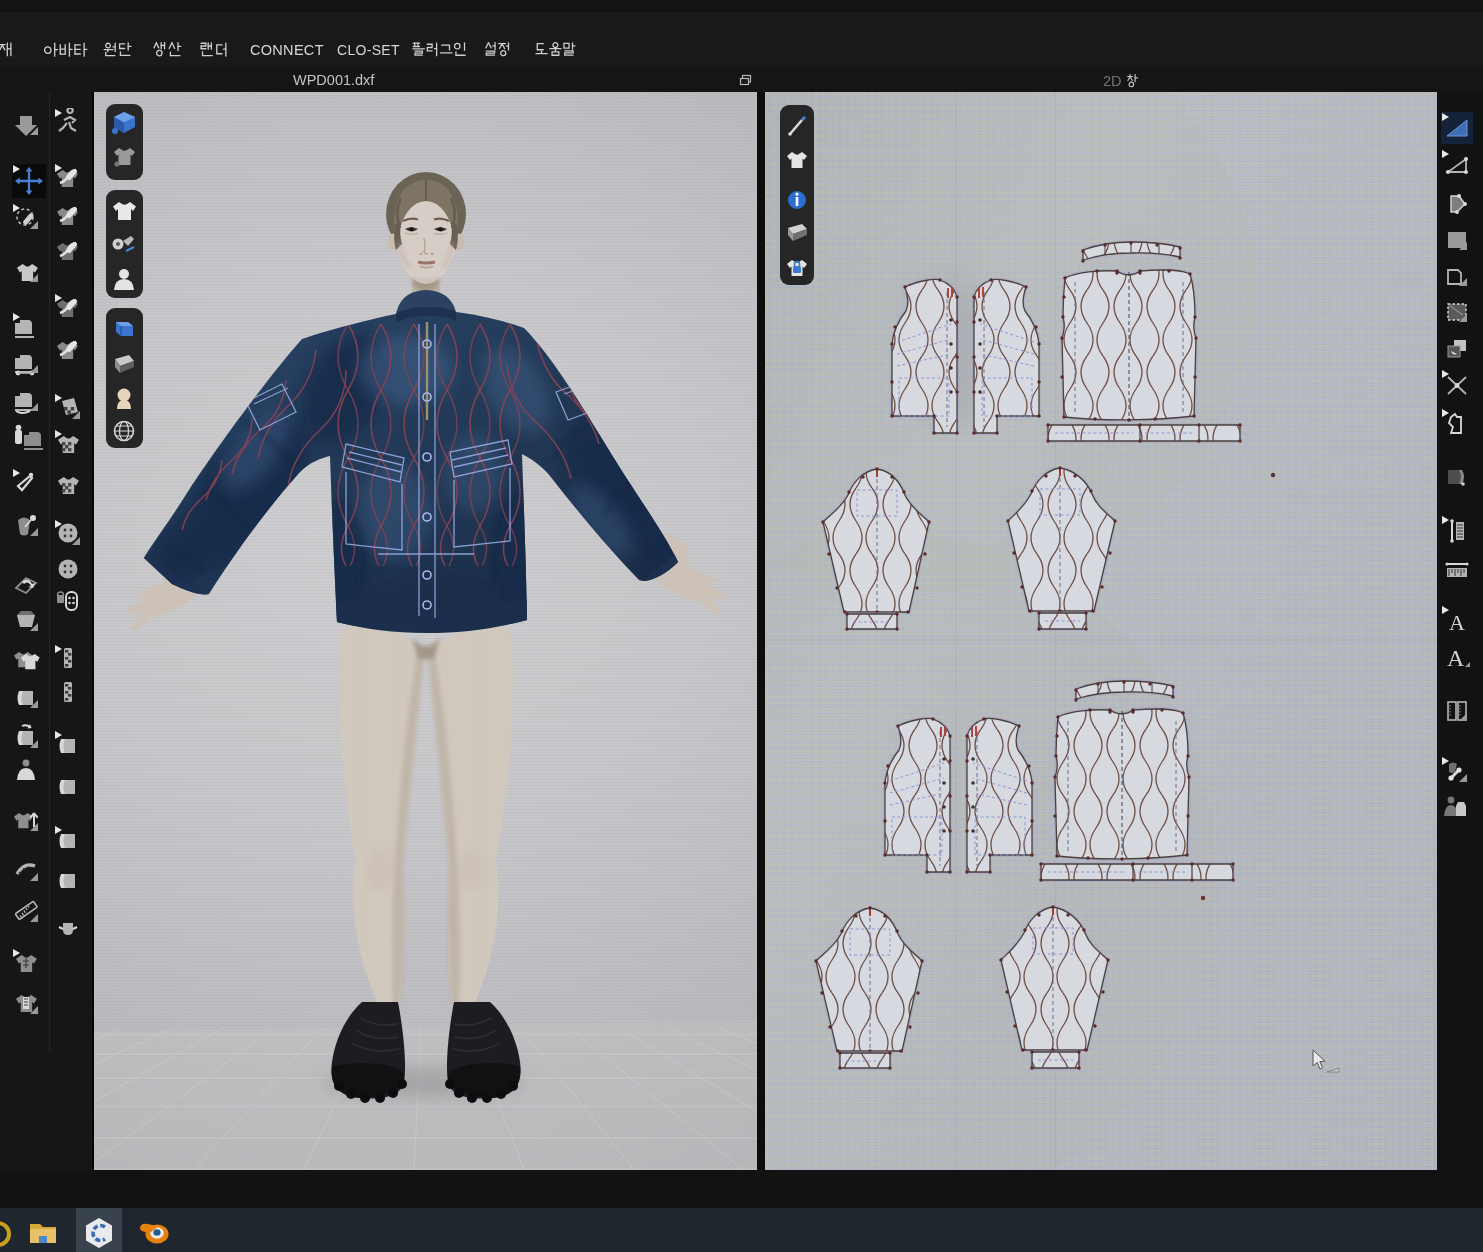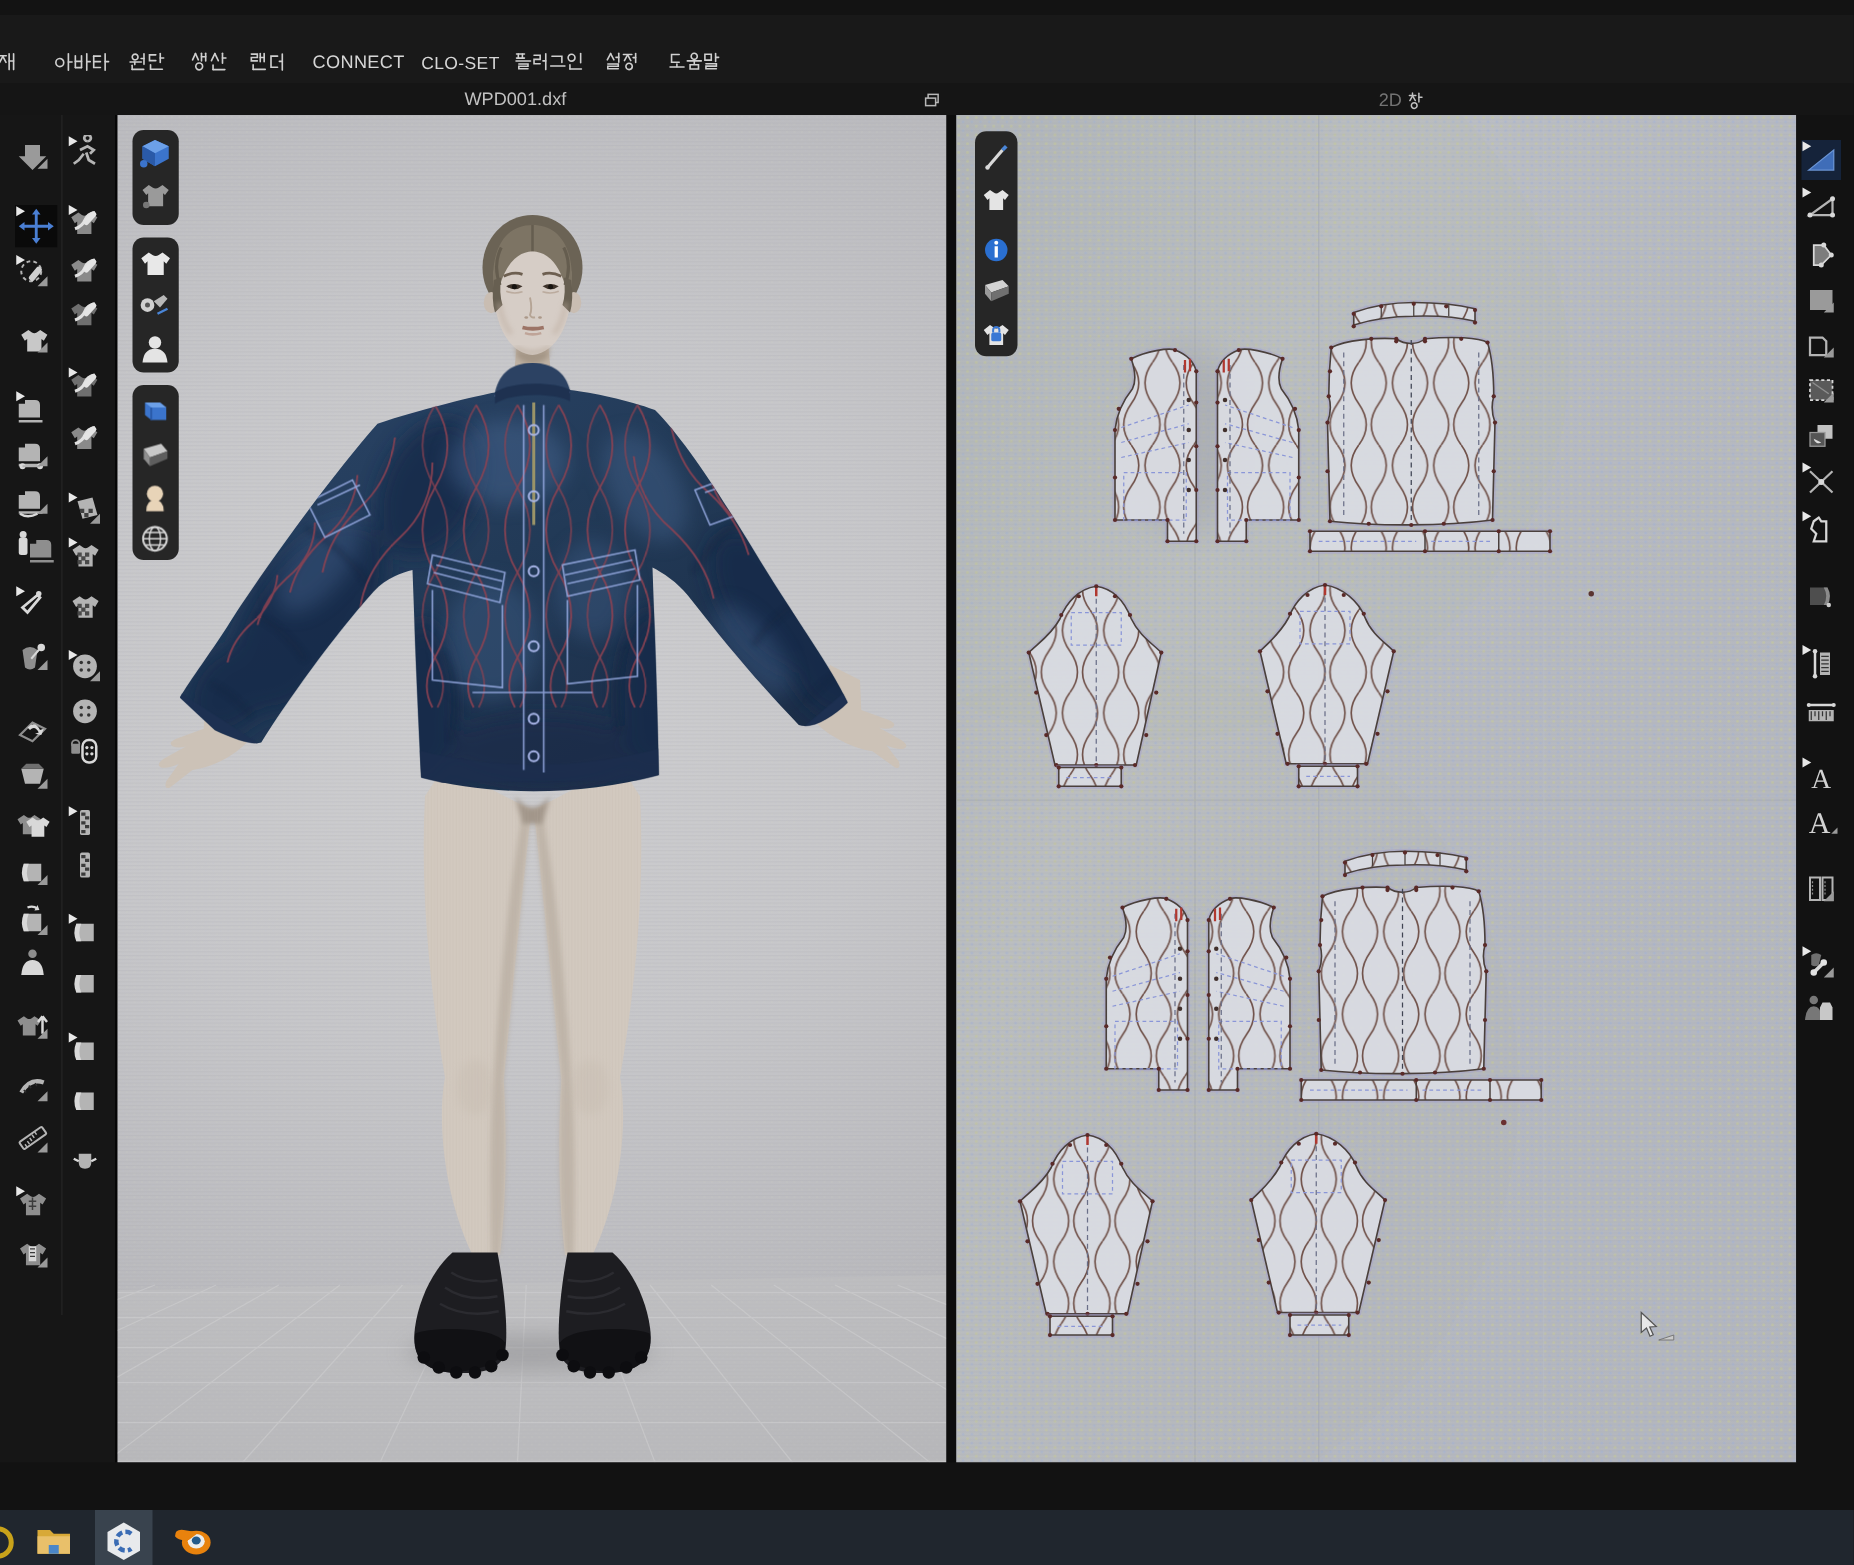--- a/index.html
+++ b/index.html
@@ -117,21 +117,21 @@
       <path d="M1,11.4 H12" transform="translate(0.0,0) scale(1.02)" fill="none" stroke="#cfcfcf" stroke-width="1.25" stroke-linecap="round"></path>
       <path d="M6.4,0.6 A2.4,2.4 0 1 0 6.5,5.4 A2.4,2.4 0 1 0 6.4,0.6" transform="translate(13.8,0) scale(1.02)" fill="none" stroke="#cfcfcf" stroke-width="1.25" stroke-linecap="round"></path>
       <path d="M1,6.6 H12" transform="translate(13.8,0) scale(1.02)" fill="none" stroke="#cfcfcf" stroke-width="1.25" stroke-linecap="round"></path>
       <path d="M6.5,6.6 V8.8" transform="translate(13.8,0) scale(1.02)" fill="none" stroke="#cfcfcf" stroke-width="1.25" stroke-linecap="round"></path>
       <path d="M3.2,9.6 H9.8 V13 H3.2 Z" transform="translate(13.8,0) scale(1.02)" fill="none" stroke="#cfcfcf" stroke-width="1.25" stroke-linecap="round"></path>
       <path d="M1.4,1.4 H6.4 V6 H1.4 Z" transform="translate(27.5,0) scale(1.02)" fill="none" stroke="#cfcfcf" stroke-width="1.25" stroke-linecap="round"></path>
       <path d="M9.8,0.8 V7" transform="translate(27.5,0) scale(1.02)" fill="none" stroke="#cfcfcf" stroke-width="1.25" stroke-linecap="round"></path>
       <path d="M9.8,3.8 H12.2" transform="translate(27.5,0) scale(1.02)" fill="none" stroke="#cfcfcf" stroke-width="1.25" stroke-linecap="round"></path>
       <path d="M2.2,8.8 H10.4 V10.7 H2.2 V12.8 H10.4" transform="translate(27.5,0) scale(1.02)" fill="none" stroke="#cfcfcf" stroke-width="1.25" stroke-linecap="round"></path>
     </svg>
-    <div class="abs" style="left:293px;top:60px;width:160px;text-align:right;color:#c2c2c2;font-size:14.5px">WPD001.dxf</div>
+    <div class="abs" style="left:293px;top:60px;width:160px;text-align:left;color:#c2c2c2;font-size:14.5px">WPD001.dxf</div>
     <div class="abs" style="left:1103px;top:61px;color:#737373;font-size:14.5px">2D</div>
     <svg style="position:absolute;left:1126px;top:62px;overflow:visible" width="15" height="16">
       <path d="M4.2,0.4 V1.6" transform="translate(0.0,0) scale(0.95)" fill="none" stroke="#c2c2c2" stroke-width="1.25" stroke-linecap="round"></path>
       <path d="M1.6,2.6 H7" transform="translate(0.0,0) scale(0.95)" fill="none" stroke="#c2c2c2" stroke-width="1.25" stroke-linecap="round"></path>
       <path d="M4.3,2.8 L2,6.8" transform="translate(0.0,0) scale(0.95)" fill="none" stroke="#c2c2c2" stroke-width="1.25" stroke-linecap="round"></path>
       <path d="M4.3,2.8 L6.6,6.8" transform="translate(0.0,0) scale(0.95)" fill="none" stroke="#c2c2c2" stroke-width="1.25" stroke-linecap="round"></path>
       <path d="M9.6,0.6 V8" transform="translate(0.0,0) scale(0.95)" fill="none" stroke="#c2c2c2" stroke-width="1.25" stroke-linecap="round"></path>
       <path d="M9.6,4 H12.2" transform="translate(0.0,0) scale(0.95)" fill="none" stroke="#c2c2c2" stroke-width="1.25" stroke-linecap="round"></path>
       <path d="M5.6,8.6 A2.4,2.4 0 1 0 5.7,13.4 A2.4,2.4 0 1 0 5.6,8.6" transform="translate(0.0,0) scale(0.95)" fill="none" stroke="#c2c2c2" stroke-width="1.25" stroke-linecap="round"></path>
     </svg>

